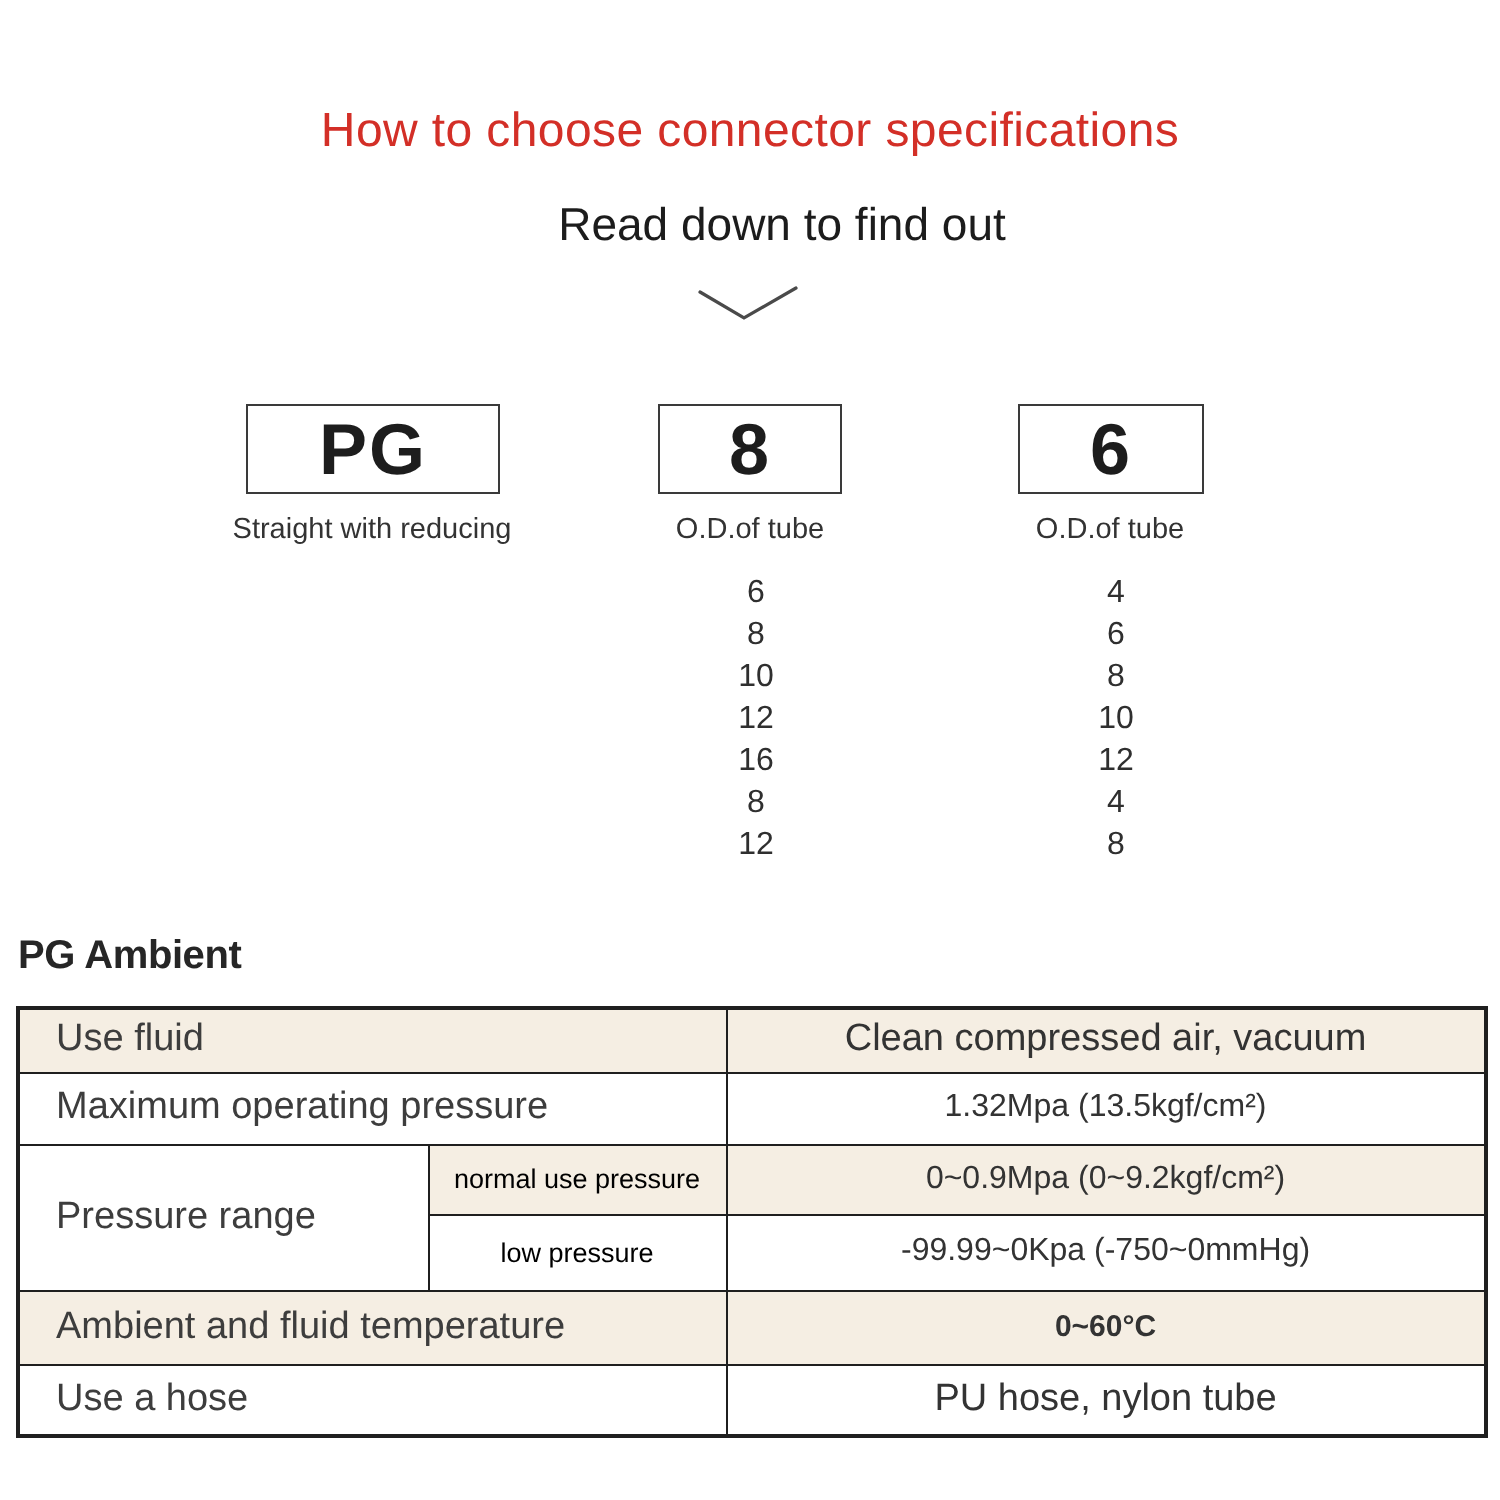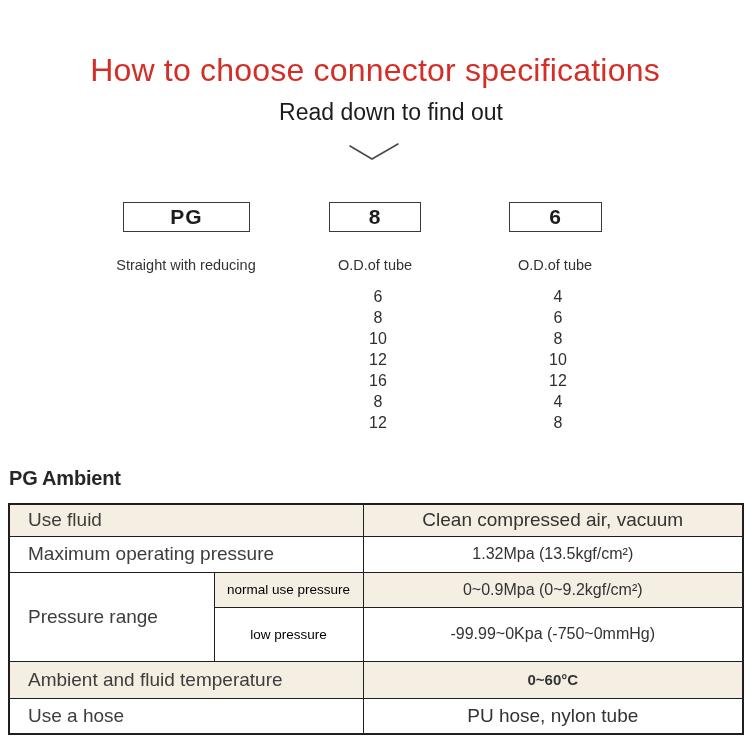--- a/index.html
+++ b/index.html
@@ -4,35 +4,35 @@
 <style>
   * { margin: 0; padding: 0; box-sizing: border-box; }
   html, body { width: 750px; height: 750px; background: #ffffff; overflow: hidden; }
   body { font-family: "Liberation Sans", sans-serif; position: relative; }
 
   .page { position: relative; width: 750px; height: 750px; background: #fff; }
 
   
   .hero-title {
     position: absolute; top: 52px; left: 0; width: 750px;
-    text-align: center; font-size: 32px; font-weight: 400;
+    text-align: center; font-size: 24px; font-weight: 400;
     color: #d32f27; letter-spacing: 0.2px;
   }
   .hero-subtitle {
     position: absolute; top: 99px; left: 16px; width: 750px;
     text-align: center; font-size: 23px; font-weight: 400; color: #1c1c1c;
   }
   .chevron { position: absolute; top: 142px; left: 349px; width: 50px; height: 20px; }
 
   
   .code-box {
-    position: absolute; top: 202px; height: 30px;
+    position: absolute; top: 202px; height: 45px;
     border: 1.5px solid #3a3a3a; background: #fff;
     display: flex; align-items: center; justify-content: center;
-    font-size: 21px; font-weight: 700; color: #1d1d1d; letter-spacing: 1px;
+    font-size: 36px; font-weight: 700; color: #1d1d1d; letter-spacing: 1px;
   }
   .box-pg { left: 123px; width: 127px; }
   .box-8  { left: 329px; width: 92px; }
   .box-6  { left: 509px; width: 93px; }
 
   .code-label {
     position: absolute; top: 257px; text-align: center;
     font-size: 14.5px; color: #333; width: 180px;
   }
   .lab-pg { left: 96px; }
@@ -60,21 +60,21 @@
   td { vertical-align: middle; background: #fff; }
   td.hl { background: #f5eee3; }
   td.lbl { font-size: 19px; color: #3d3d3d; padding-left: 18px; text-align: left; }
   td.sub { font-size: 13.5px; color: #000000; text-align: center; }
   td.val { text-align: center; color: #333; }
   .val-lg { font-size: 19px; }
   .val-md { font-size: 16px; }
   .val-sm { font-size: 15px; font-weight: bold; }
   col.c1 { width: 205px; } col.c2 { width: 149px; } col.c3 { width: 380px; }
   tr.r1 { height: 32px; } tr.r2 { height: 36px; } tr.r3 { height: 35px; }
-  tr.r4 { height: 54px; } tr.r5 { height: 37px; } tr.r6 { height: 36px; margin-top: 18px; }
+  tr.r4 { height: 38px; } tr.r5 { height: 37px; } tr.r6 { height: 36px; margin-top: 18px; }
 </style>
 </head>
 <body>
 
 <div class="page">
 
   <div class="hero-title">How to choose connector specifications</div>
   <div class="hero-subtitle">Read down to find out</div>
   <svg class="chevron" viewBox="0 0 50 20">
     <polyline points="1,4 23,17 49,2" fill="none" stroke="#4a4a4a" stroke-width="1.6" stroke-linecap="round"></polyline>

